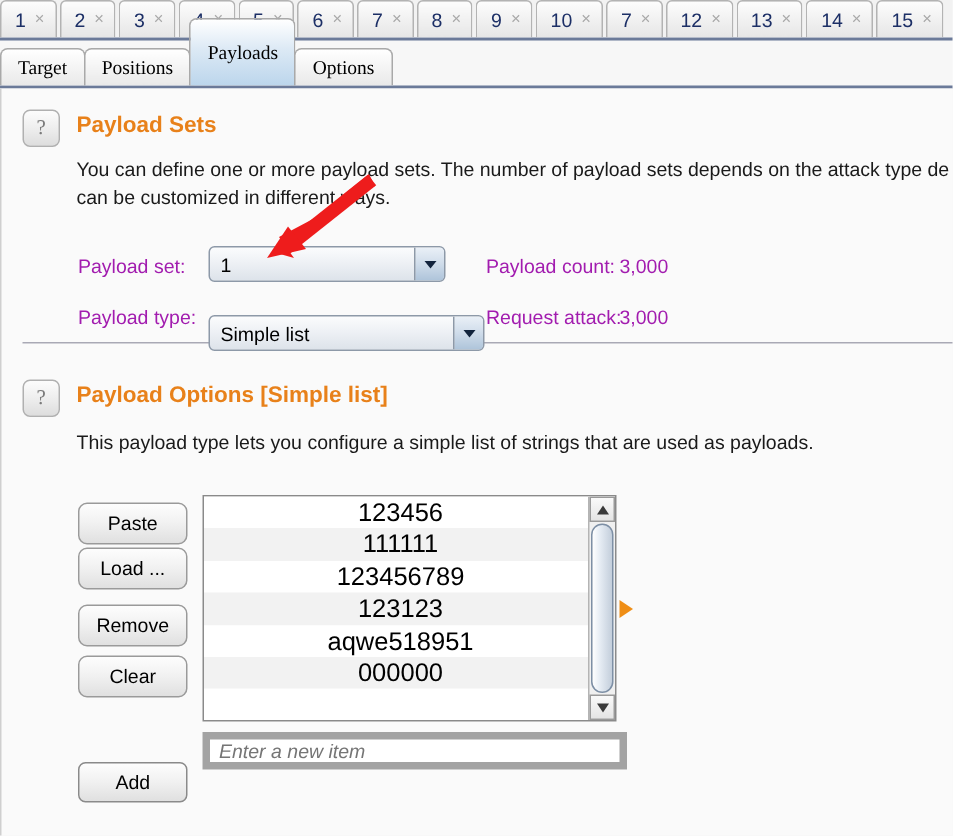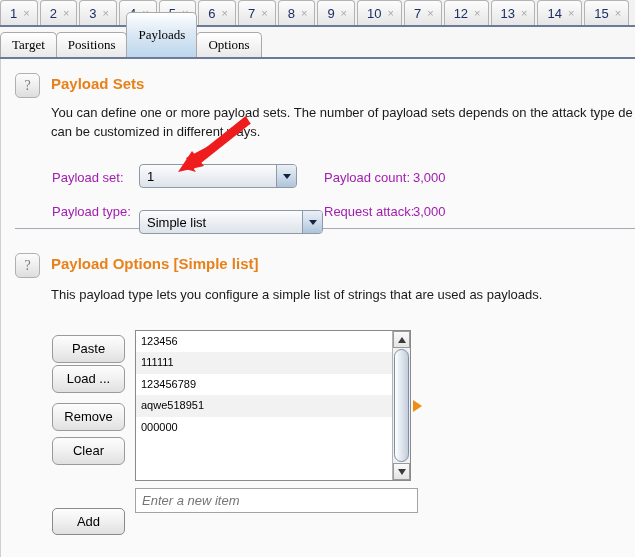--- a/index.html
+++ b/index.html
@@ -219,26 +219,27 @@
   }
   .listinner {
     position: absolute;
     left: 0; top: 0;
     width: 257px; height: 100%;
   }
   .lrow {
     height: 21.4px;
     line-height: 21.4px;
     padding-left: 5px;
-    font-size: 11px;
+    font-size: 17px;
     color: #000;
     background: #fff;
     box-sizing: border-box;
     overflow: hidden;
     white-space: nowrap;
+    text-align: center;
   }
   .lrow:nth-child(even) { background: #f2f2f2; }
 
   .vscroll {
     position: absolute;
     right: 0; top: 0;
     width: 18px; height: 100%;
     background: #f0f0f0;
     border-left: 1px solid #b4b4b4;
     box-sizing: border-box;
@@ -288,21 +289,21 @@
     border-radius: 5px;
     font-size: 13px;
     text-align: center;
     line-height: 25px;
   }
   .addinput {
     position: absolute;
     left: 134px; top: 488px;
     width: 283px; height: 25px;
     box-sizing: border-box;
-    border: 1px solid #a3a3a3;
+    border: 5px solid #a3a3a3;
     background: #fff;
     padding: 0 6px;
     font-family: "Liberation Sans", sans-serif;
     font-size: 13px;
     font-style: italic;
     color: #4c1d95;
     outline: none;
   }
   .addfrom {
     position: absolute;
@@ -437,20 +438,21 @@
   <div class="pbtn" style="top:276px;">Paste</div>
   <div class="pbtn" style="top:306px;">Load ...</div>
   <div class="pbtn" style="top:378px;">Clear</div>
   <div class="pbtn" style="top:344px;">Remove</div>
 
   <div class="listbox" style="top:271px;">
     <div class="listinner" id="listinner">
         <div class="lrow">123456</div>
         <div class="lrow">111111</div>
         <div class="lrow">123456789</div>
+        <div class="lrow">123123</div>
         <div class="lrow">aqwe518951</div>
         <div class="lrow">000000</div>
       </div>
     <div class="vscroll">
       <div class="sbtn up">
           <i></i>
         </div>
       <div class="sthumb"></div>
       <div class="sbtn dn">
           <i></i>

